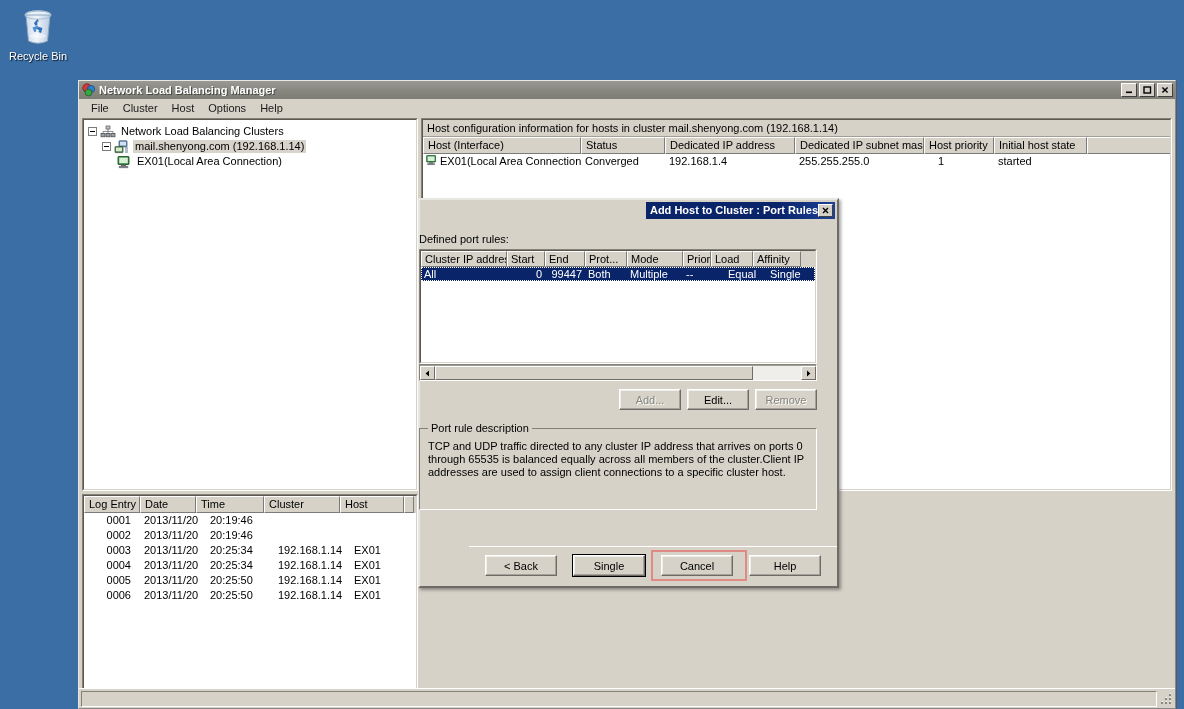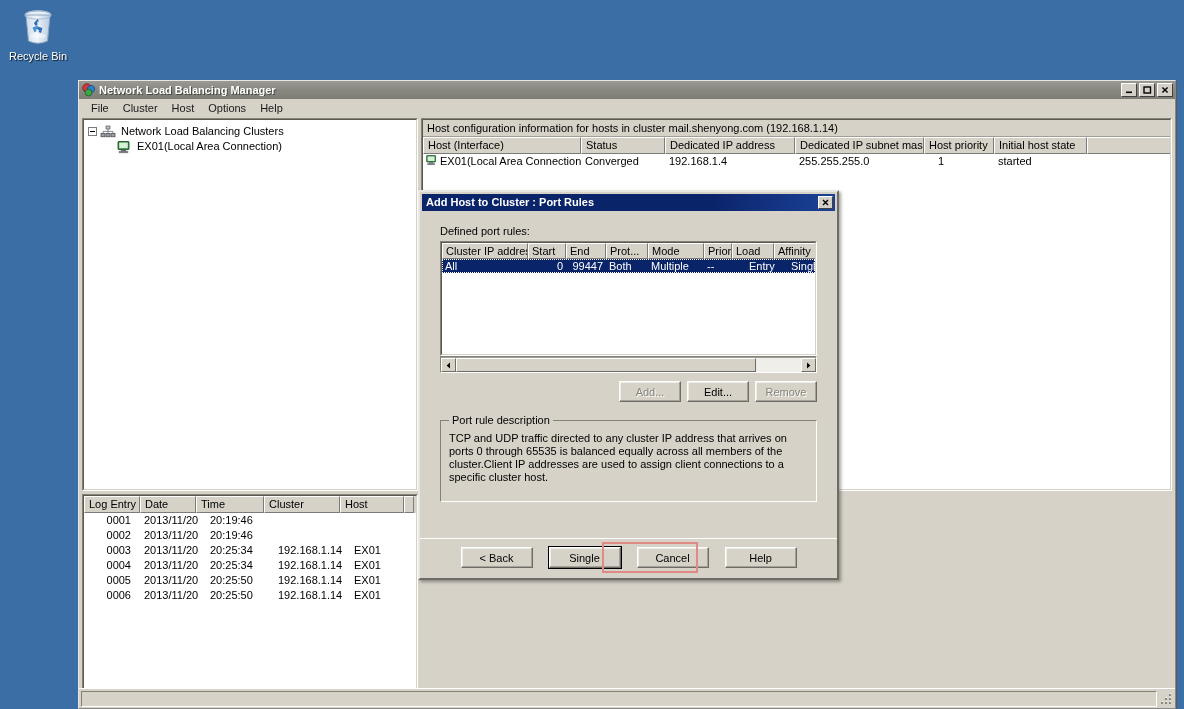--- a/index.html
+++ b/index.html
@@ -167,28 +167,29 @@
     border: 1px solid #848278;
     border-right-color: #fff; border-bottom-color: #fff;
     font-size: 11px; line-height: 14px; padding: 0 3px;
     overflow: hidden; white-space: nowrap;
   }
   .grip { width: 14px; height: 14px; flex: 0 0 auto; margin-left: 2px; }
 
   
   #port-rules-dialog {
     position: absolute;
-    left: 418px; top: 190px;
+    left: 418px; top: 198px;
     width: 421px; height: 390px;
     background: #d6d2c8;
     border: 2px solid;
     border-color: #e9e7e1 #6e6c64 #6e6c64 #e9e7e1;
     box-shadow: 2px 2px 3px rgba(0,0,0,.35);
     display: flex; flex-direction: column;
     z-index: 50;
+    align-items: flex-end;
   }
   .dlg-titlebar {
     height: 17px; margin: 2px 2px 0;
     background: linear-gradient(to right, #0a246a 0%, #0a246a 70%, #1b4298 100%);
     display: flex; align-items: center;
     padding: 0 2px 0 4px; flex: 0 0 auto;
   }
   .dlg-title {
     color: #fff; font-weight: bold; font-size: 11px;
     flex: 1 1 auto; white-space: nowrap; line-height: 13px;
@@ -361,20 +362,33 @@
                   <rect x="6" y="1" width="4" height="3" fill="#bfc4c9" stroke="#55585c" stroke-width="0.7"></rect>
                   <path d="M8 4 v2.4 M3 6.4 h10 M3 6.4 v2 M13 6.4 v2 M8 6.4 v2" stroke="#55585c" stroke-width="0.7" fill="none"></path>
                   <rect x="1" y="8.4" width="4" height="3.4" fill="#9aa0a6" stroke="#42464a" stroke-width="0.7"></rect>
                   <rect x="6" y="8.4" width="4" height="3.4" fill="#9aa0a6" stroke="#42464a" stroke-width="0.7"></rect>
                   <rect x="11" y="8.4" width="4" height="3.4" fill="#9aa0a6" stroke="#42464a" stroke-width="0.7"></rect>
                 </svg>
               </span>
               <span class="tree-label">Network Load Balancing Clusters</span>
             </div>
 
+            <div class="tree-row indent1">
+              <span class="expander"></span>
+              <span class="tree-icon">
+                <svg width="16" height="14" viewBox="0 0 16 14">
+                  <rect x="5" y="0.8" width="8" height="6" rx="0.5" fill="#6f8fb5" stroke="#2c4a6e" stroke-width="0.7"></rect>
+                  <rect x="6" y="1.8" width="6" height="3.6" fill="#cfe2f3"></rect>
+                  <rect x="1" y="6.6" width="8" height="6" rx="0.5" fill="#5d8a5d" stroke="#27471f" stroke-width="0.7"></rect>
+                  <rect x="2" y="7.6" width="6" height="3.6" fill="#d4ecd0"></rect>
+                  <path d="M11 8 h3 M11 10 h3 M11 12 h3" stroke="#3b5a7a" stroke-width="0.8"></path>
+                </svg>
+              </span>
+              <span class="tree-label selected">mail.shenyong.com (192.168.1.14)</span>
+            </div>
 
             <div class="tree-row indent2">
               <span class="tree-icon">
                 <svg width="16" height="14" viewBox="0 0 16 14">
                   <rect x="2" y="1.5" width="11" height="8" rx="0.6" fill="#2f8f3f" stroke="#17401d" stroke-width="0.8"></rect>
                   <rect x="3.2" y="2.6" width="8.6" height="5.6" fill="#d8f0d8"></rect>
                   <rect x="5" y="9.8" width="5" height="1.6" fill="#6b7076"></rect>
                   <rect x="3" y="11.3" width="9" height="1.4" rx="0.5" fill="#8c9196" stroke="#4b5055" stroke-width="0.6"></rect>
                 </svg>
               </span>
@@ -542,21 +556,21 @@
           <span class="th" style="width:48px">Affinity</span>
         </div>
         <div class="pr-body">
           <div class="pr-row selected">
             <span class="pr-cell" style="width:86px">All</span>
             <span class="pr-cell num" style="width:38px">0</span>
             <span class="pr-cell num" style="width:40px">99447</span>
             <span class="pr-cell" style="width:42px">Both</span>
             <span class="pr-cell" style="width:56px">Multiple</span>
             <span class="pr-cell" style="width:42px">--</span>
-            <span class="pr-cell" style="width:42px">Entry</span>
+            <span class="pr-cell" style="width:42px">Equal</span>
             <span class="pr-cell" style="width:48px">Single</span>
           </div>
         </div>
       </div>
     </div>
 
     <div class="sunken" style="margin-top:0">
       <div class="hscroll">
         <span class="hs-btn">
           <svg width="7" height="7" viewBox="0 0 7 7">

